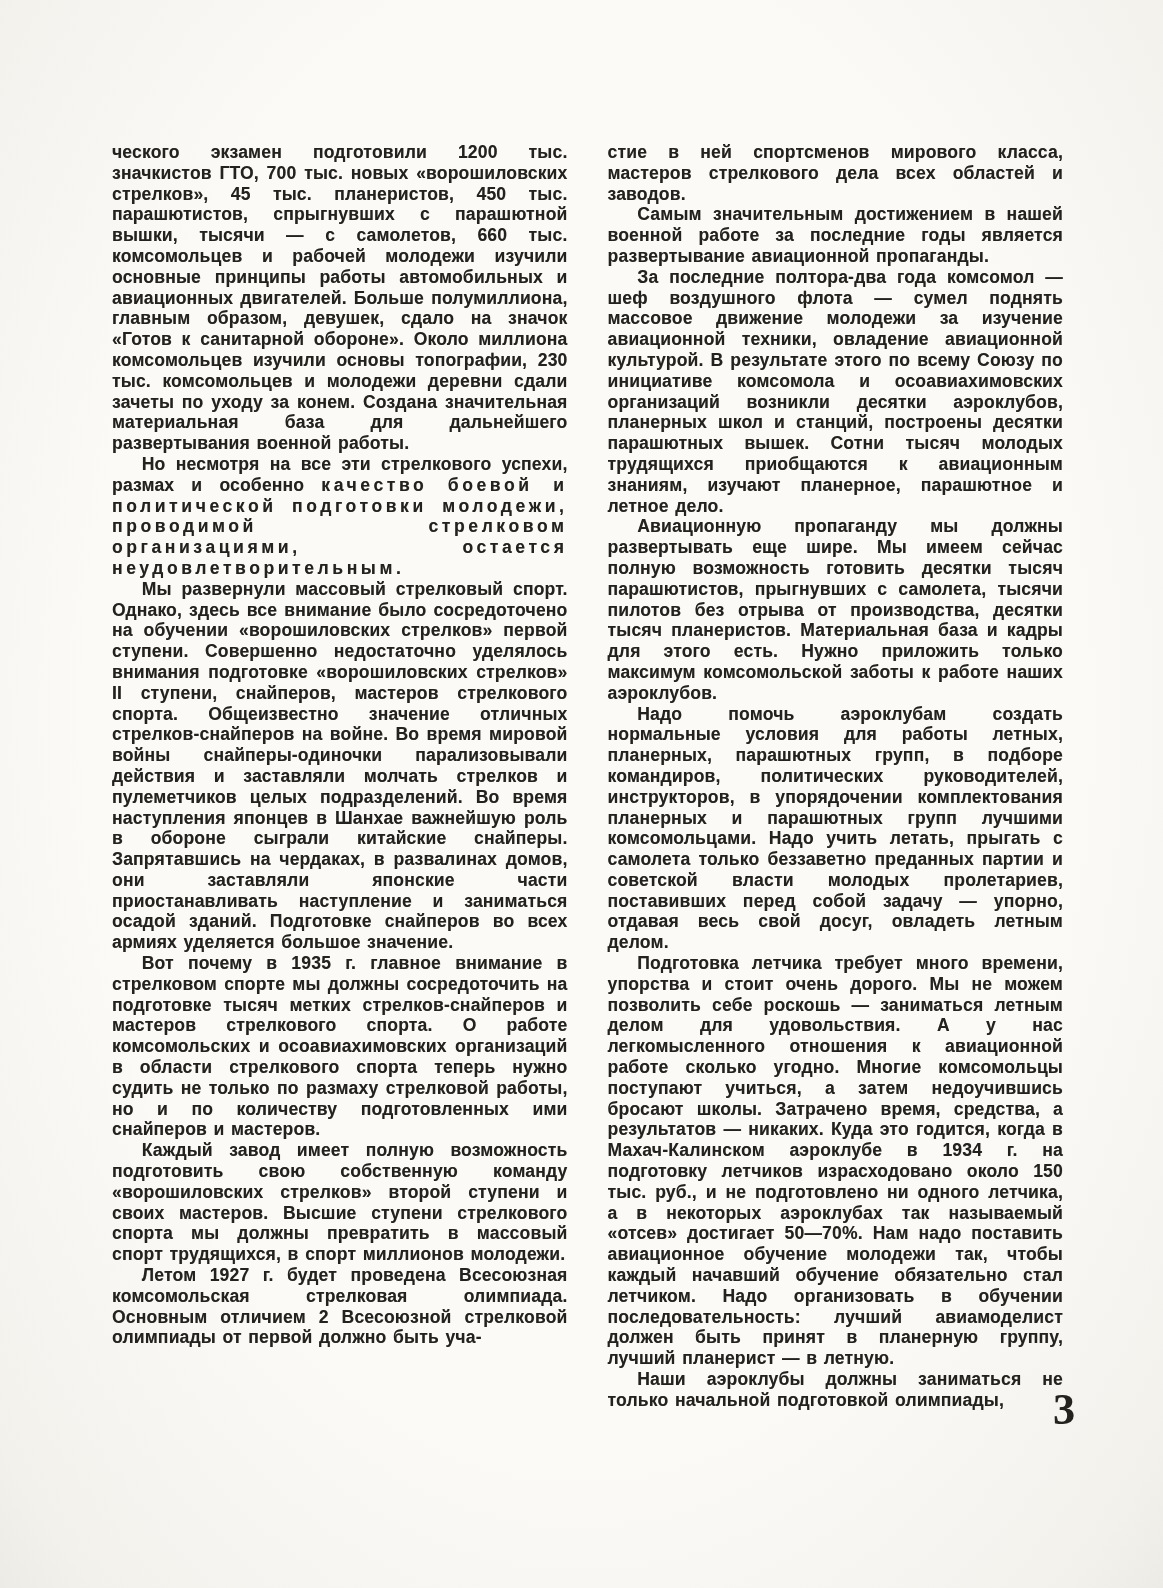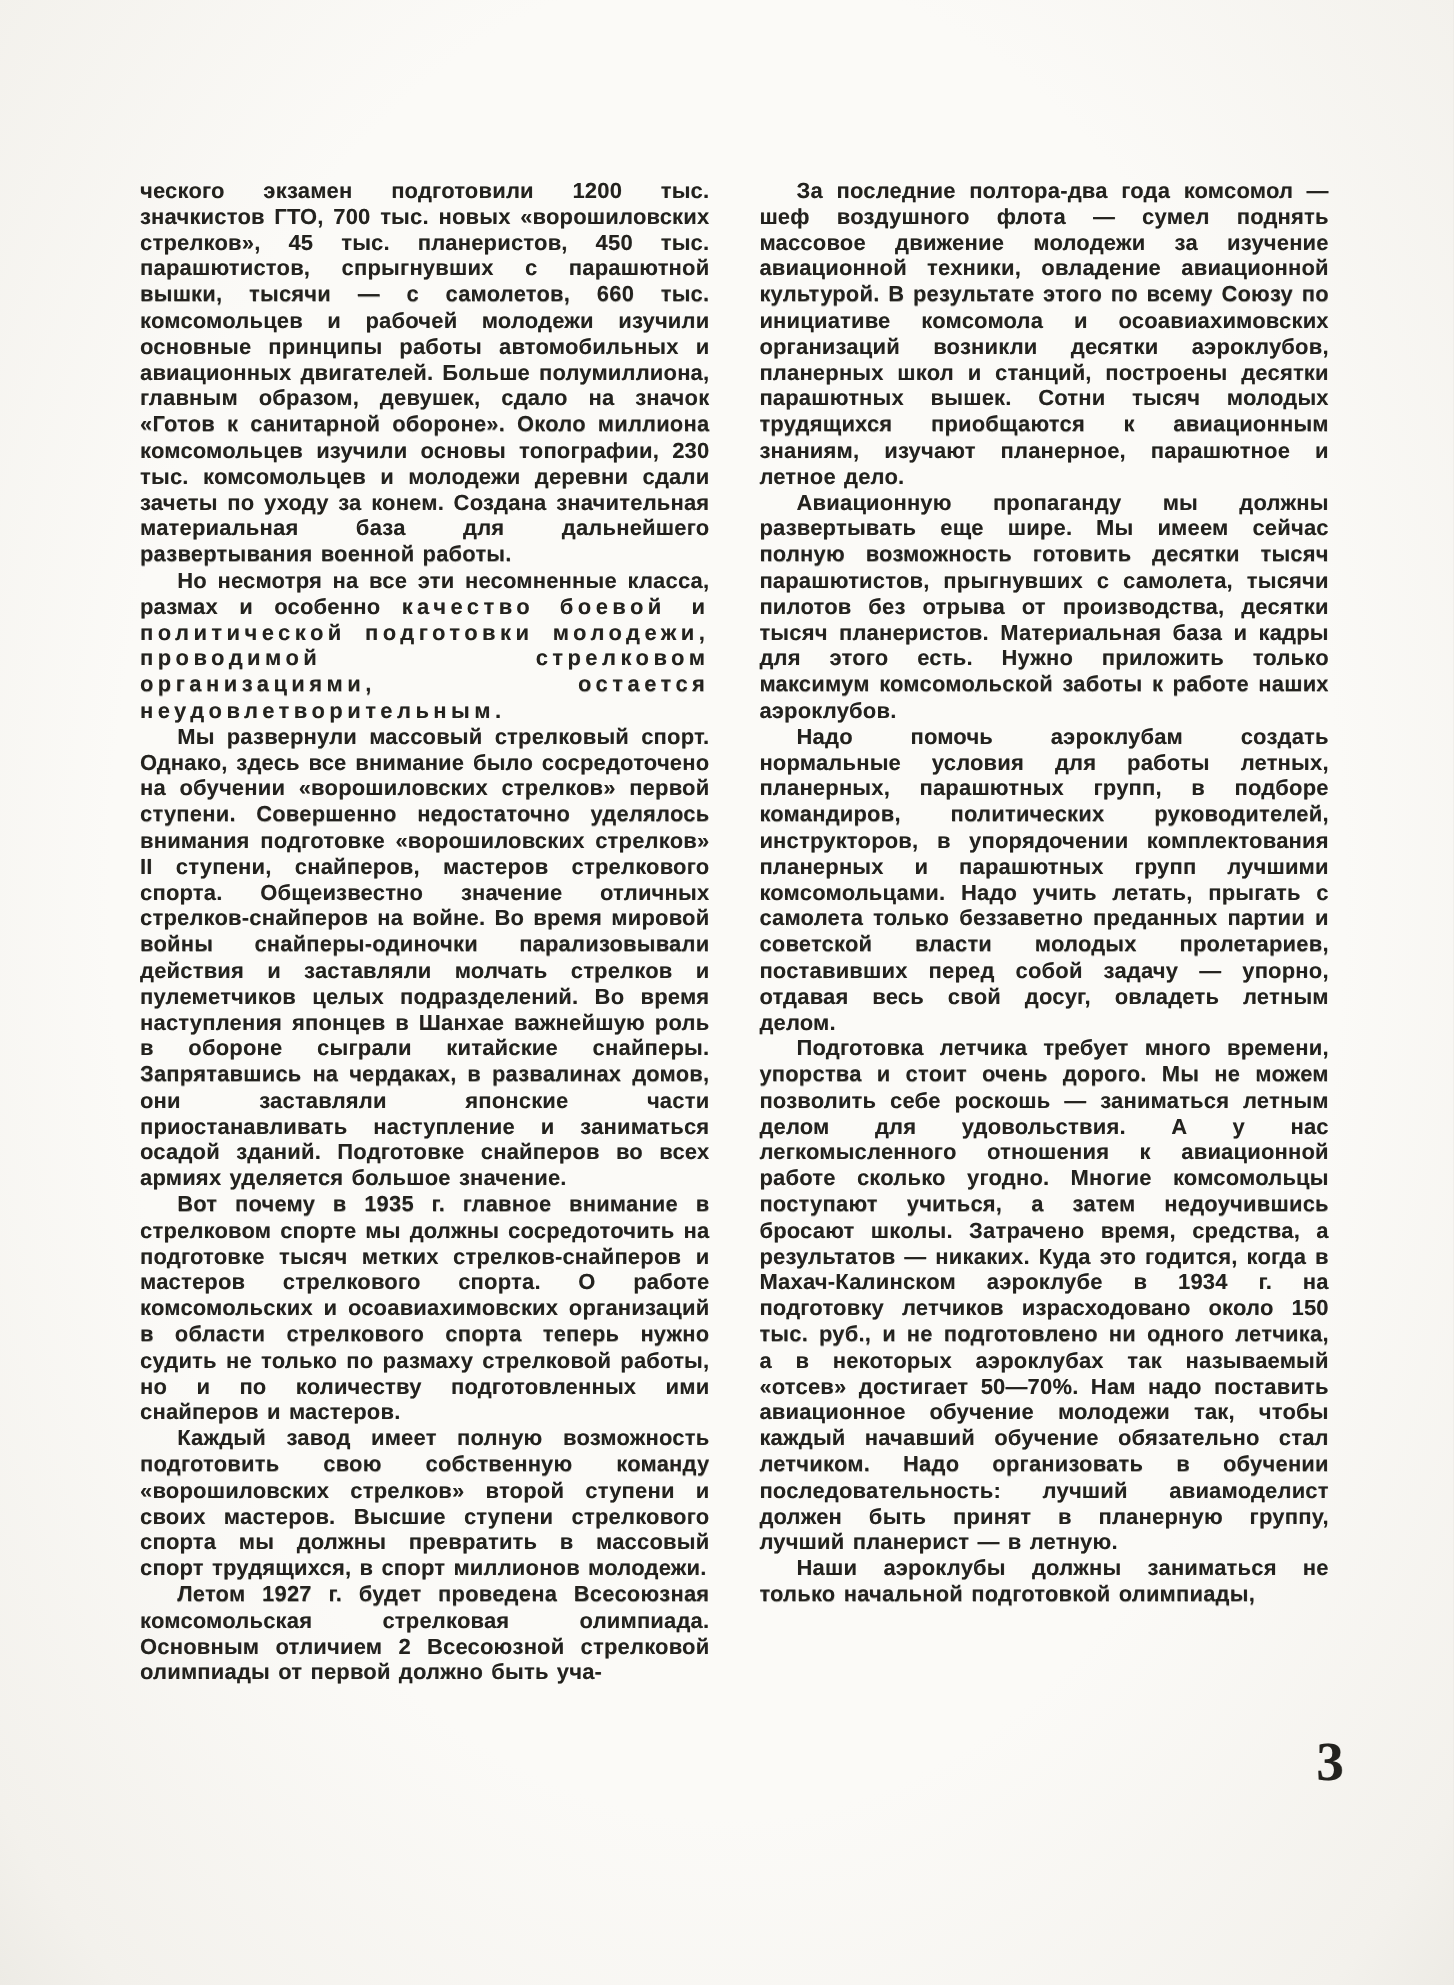--- a/index.html
+++ b/index.html
@@ -61,28 +61,30 @@
   }
 </style>
 </head>
 <body>
 
 <div class="sheet">
   <div class="page-body">
 
     <div class="col">
       <p class="noindent">ческого экзамен подготовили 1200 тыс. значкистов ГТО, 700 тыс. новых «ворошиловских стрелков», 45 тыс. планеристов, 450 тыс. парашютистов, спрыгнувших с парашютной вышки, тысячи — с самолетов, 660 тыс. комсомольцев и рабочей молодежи изучили основные принципы работы автомобильных и авиационных двигателей. Больше полумиллиона, главным образом, девушек, сдало на значок «Готов к санитарной обороне». Около миллиона комсомольцев изучили основы топографии, 230 тыс. комсомольцев и молодежи деревни сдали зачеты по уходу за конем. Создана значительная материальная база для дальнейшего развертывания военной работы.</p>
-      <p><span>Но несмотря на все эти несомненные класса, размах и особенно</span> <span class="spaced">качество боевой и политической подготовки молодежи, проводимой стрелковом организациями, остается неудовлетворительным.</span></p>
+      <p><span>Но несмотря на все эти стрелкового успехи, размах и особенно</span> <span class="spaced">качество боевой и политической подготовки молодежи, проводимой стрелковом организациями, остается неудовлетворительным.</span></p>
       <p>Мы развернули массовый стрелковый спорт. Однако, здесь все внимание было сосредоточено на обучении «ворошиловских стрелков» первой ступени. Совершенно недостаточно уделялось внимания подготовке «ворошиловских стрелков» II ступени, снайперов, мастеров стрелкового спорта. Общеизвестно значение отличных стрелков-снайперов на войне. Во время мировой войны снайперы-одиночки парализовывали действия и заставляли молчать стрелков и пулеметчиков целых подразделений. Во время наступления японцев в Шанхае важнейшую роль в обороне сыграли китайские снайперы. Запрятавшись на чердаках, в развалинах домов, они заставляли японские части приостанавливать наступление и заниматься осадой зданий. Подготовке снайперов во всех армиях уделяется большое значение.</p>
       <p>Вот почему в 1935 г. главное внимание в стрелковом спорте мы должны сосредоточить на подготовке тысяч метких стрелков-снайперов и мастеров стрелкового спорта. О работе комсомольских и осоавиахимовских организаций в области стрелкового спорта теперь нужно судить не только по размаху стрелковой работы, но и по количеству подготовленных ими снайперов и мастеров.</p>
       <p>Каждый завод имеет полную возможность подготовить свою собственную команду «ворошиловских стрелков» второй ступени и своих мастеров. Высшие ступени стрелкового спорта мы должны превратить в массовый спорт трудящихся, в спорт миллионов молодежи.</p>
       <p>Летом 1927 г. будет проведена Всесоюзная комсомольская стрелковая олимпиада. Основным отличием 2 Всесоюзной стрелковой олимпиады от первой должно быть уча-</p>
     </div>
 
     <div class="col">
+      <p class="noindent">стие в ней спортсменов мирового класса, мастеров стрелкового дела всех областей и заводов.</p>
+      <p>Самым значительным достижением в нашей военной работе за последние годы является развертывание авиационной пропаганды.</p>
       <p>За последние полтора-два года комсомол — шеф воздушного флота — сумел поднять массовое движение молодежи за изучение авиационной техники, овладение авиационной культурой. В результате этого по всему Союзу по инициативе комсомола и осоавиахимовских организаций возникли десятки аэроклубов, планерных школ и станций, построены десятки парашютных вышек. Сотни тысяч молодых трудящихся приобщаются к авиационным знаниям, изучают планерное, парашютное и летное дело.</p>
       <p>Авиационную пропаганду мы должны развертывать еще шире. Мы имеем сейчас полную возможность готовить десятки тысяч парашютистов, прыгнувших с самолета, тысячи пилотов без отрыва от производства, десятки тысяч планеристов. Материальная база и кадры для этого есть. Нужно приложить только максимум комсомольской заботы к работе наших аэроклубов.</p>
       <p>Надо помочь аэроклубам создать нормальные условия для работы летных, планерных, парашютных групп, в подборе командиров, политических руководителей, инструкторов, в упорядочении комплектования планерных и парашютных групп лучшими комсомольцами. Надо учить летать, прыгать с самолета только беззаветно преданных партии и советской власти молодых пролетариев, поставивших перед собой задачу — упорно, отдавая весь свой досуг, овладеть летным делом.</p>
       <p>Подготовка летчика требует много времени, упорства и стоит очень дорого. Мы не можем позволить себе роскошь — заниматься летным делом для удовольствия. А у нас легкомысленного отношения к авиационной работе сколько угодно. Многие комсомольцы поступают учиться, а затем недоучившись бросают школы. Затрачено время, средства, а результатов — никаких. Куда это годится, когда в Махач-Калинском аэроклубе в 1934 г. на подготовку летчиков израсходовано около 150 тыс. руб., и не подготовлено ни одного летчика, а в некоторых аэроклубах так называемый «отсев» достигает 50—70%. Нам надо поставить авиационное обучение молодежи так, чтобы каждый начавший обучение обязательно стал летчиком. Надо организовать в обучении последовательность: лучший авиамоделист должен быть принят в планерную группу, лучший планерист — в летную.</p>
       <p>Наши аэроклубы должны заниматься не только начальной подготовкой олимпиады,</p>
     </div>
 
   </div>
 
   <div class="page-number">3</div>

